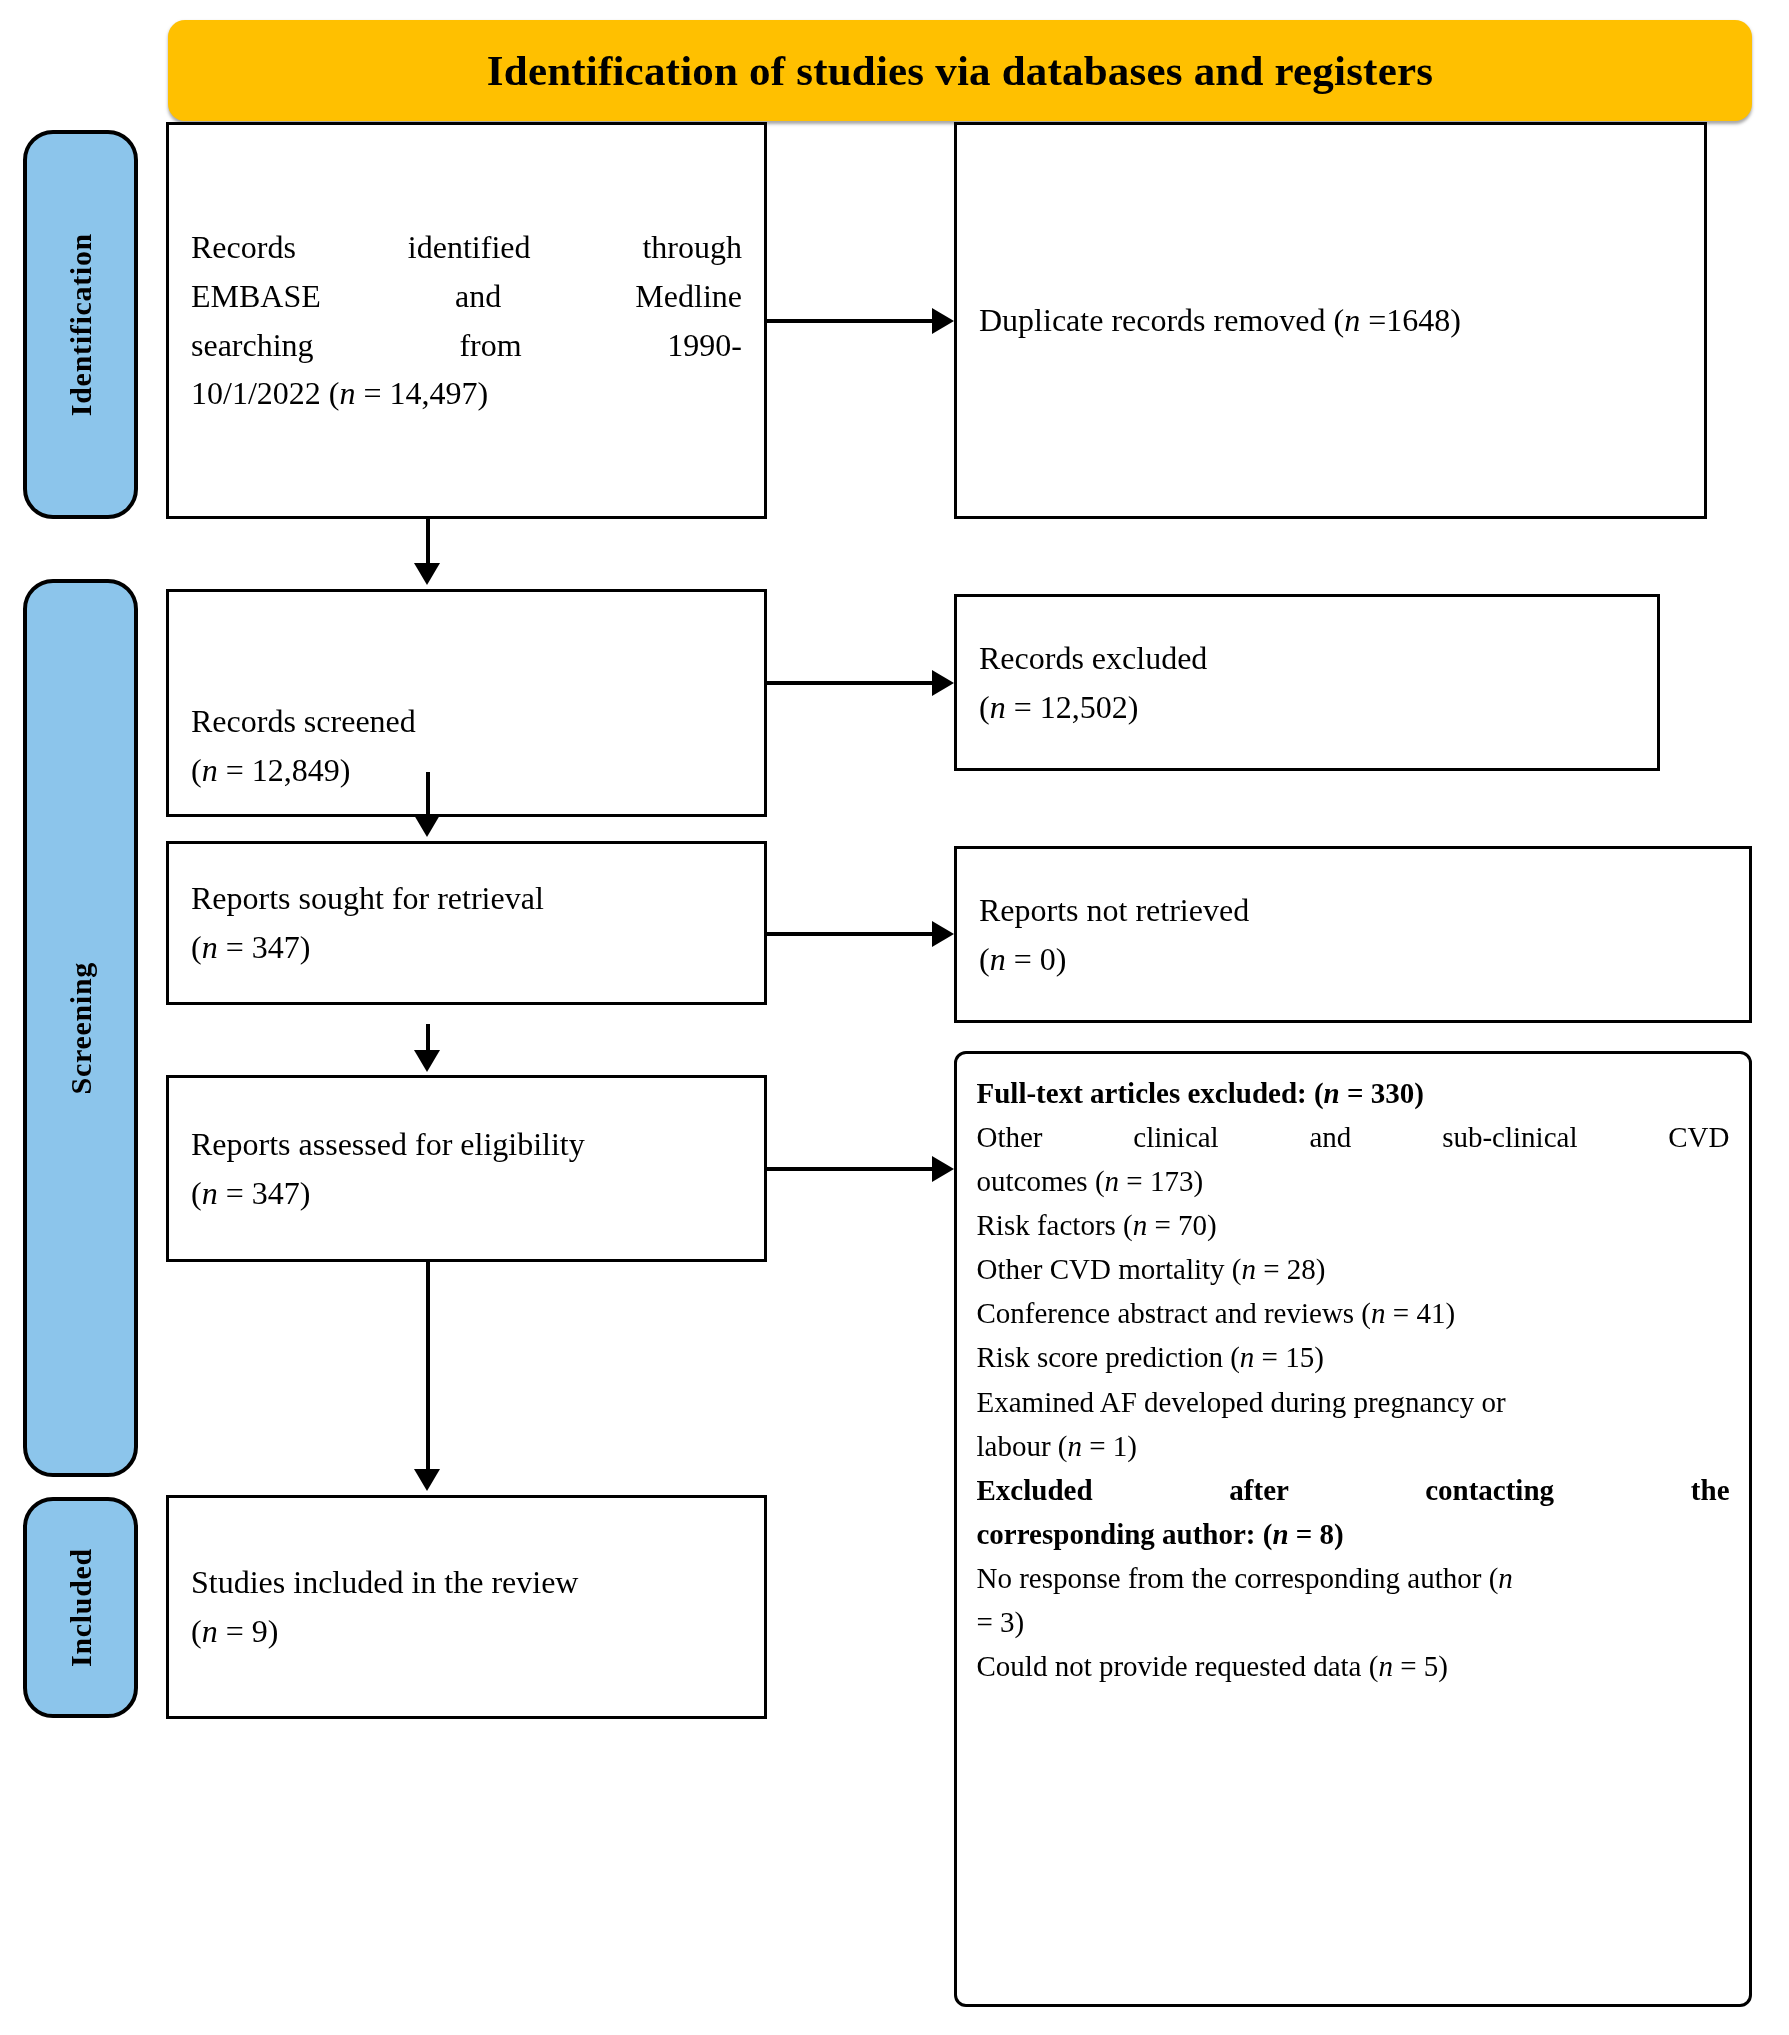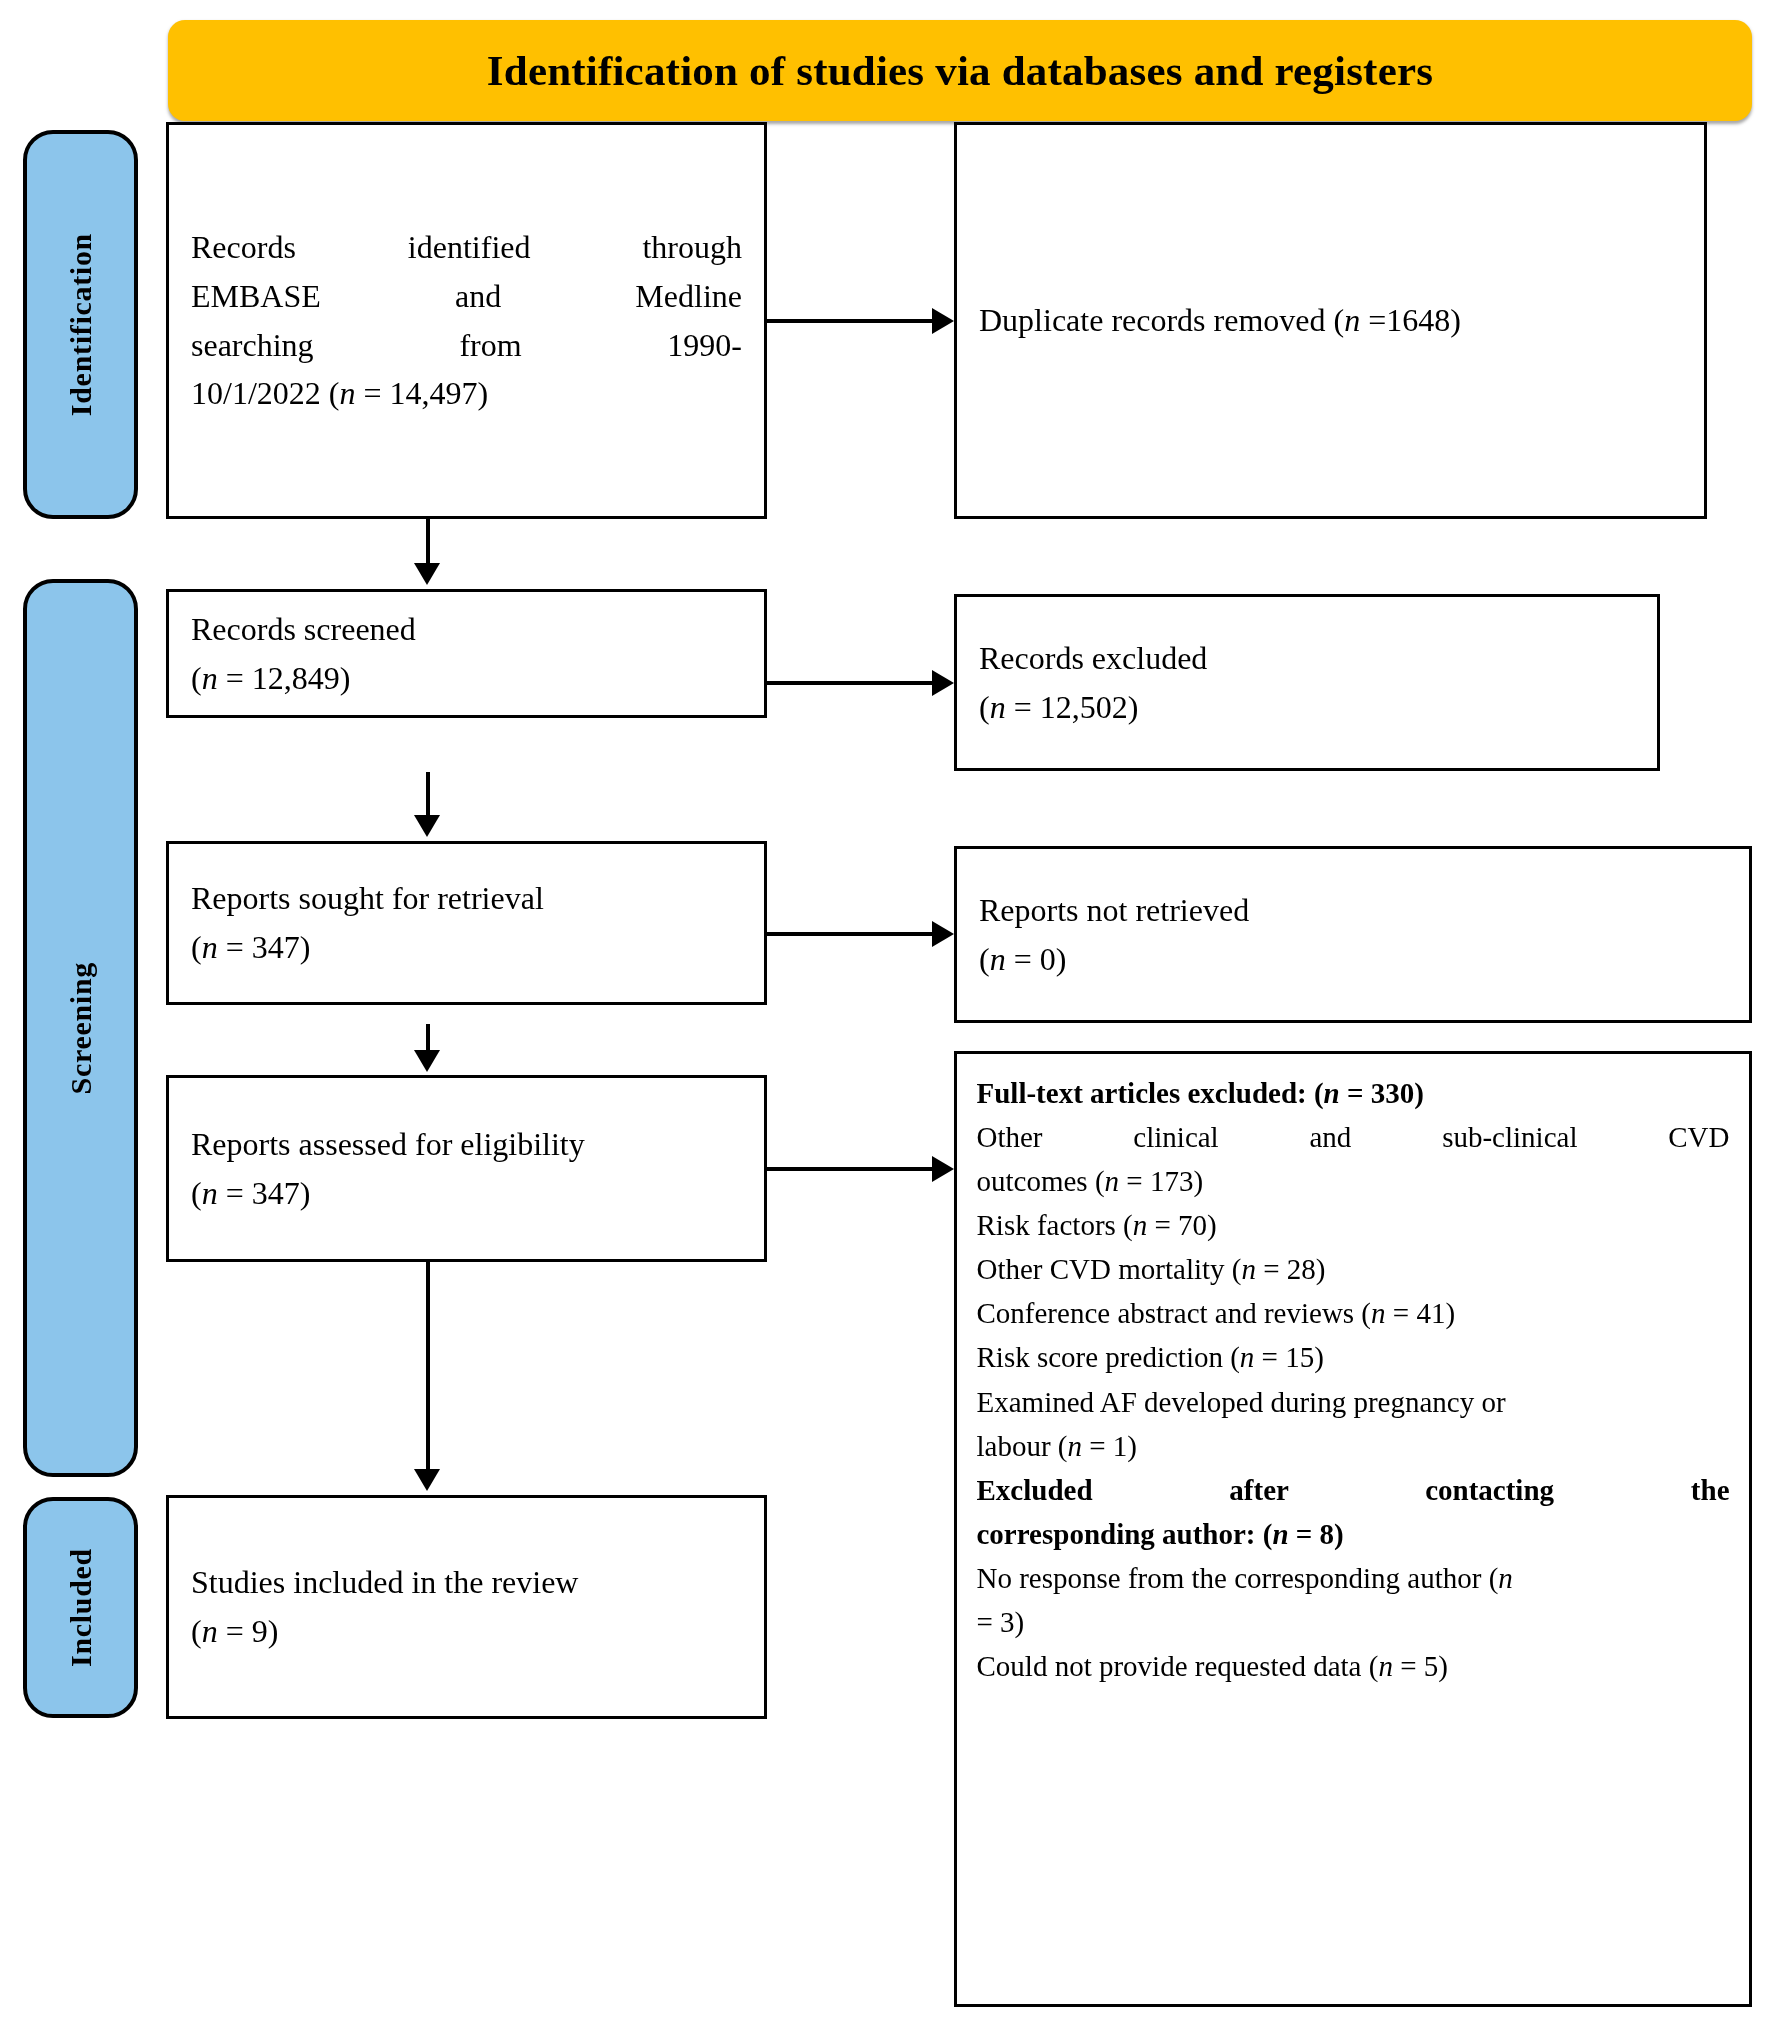--- a/index.html
+++ b/index.html
@@ -56,31 +56,31 @@
     overflow:hidden;
   }
   .box p{margin:0;}
   .box p.just{text-align:justify;text-align-last:justify;}
   .box p.b{font-weight:bold;}
   .box .it{font-style:italic;}
   .vcenter{display:flex;flex-direction:column;justify-content:center;}
 
   
   #box-identified      {left:166px;top:122px;  width:601px; height:397px;}
-  #box-screened        {left:166px;top:589px;  width:601px; height:129px;}
+  #box-screened        {left:166px;top:589px;  width:601px; height:228px;justify-content:flex-end;}
   #box-sought          {left:166px;top:841px; width:601px; height:164px;}
   #box-assessed        {left:166px;top:1075px; width:601px; height:187px;}
   #box-included        {left:166px;top:1495px; width:601px; height:224px;}
 
   
   #box-duplicates      {left:954px;top:122px; width:753px;height:397px;}
   #box-excluded        {left:954px;top:594px; width:706px;height:177px;}
   #box-notretrieved    {left:954px;top:846px;width:798px;height:177px;}
   #box-fulltext        {left:954px;top:1051px;width:798px;height:956px;
-                        padding:17px 19.5px;font-size:29px;line-height:1.52;}
+                        padding:17px 19.5px;font-size:29px;line-height:1.52;border-radius:12px;}
 
   
   .vline{position:absolute;width:3.9px;background:#000;}
   .hline{position:absolute;height:3.9px;background:#000;}
   .arrow-down{
     position:absolute;width:0;height:0;
     border-left:13px solid transparent;
     border-right:13px solid transparent;
     border-top:22px solid #000;
   }

